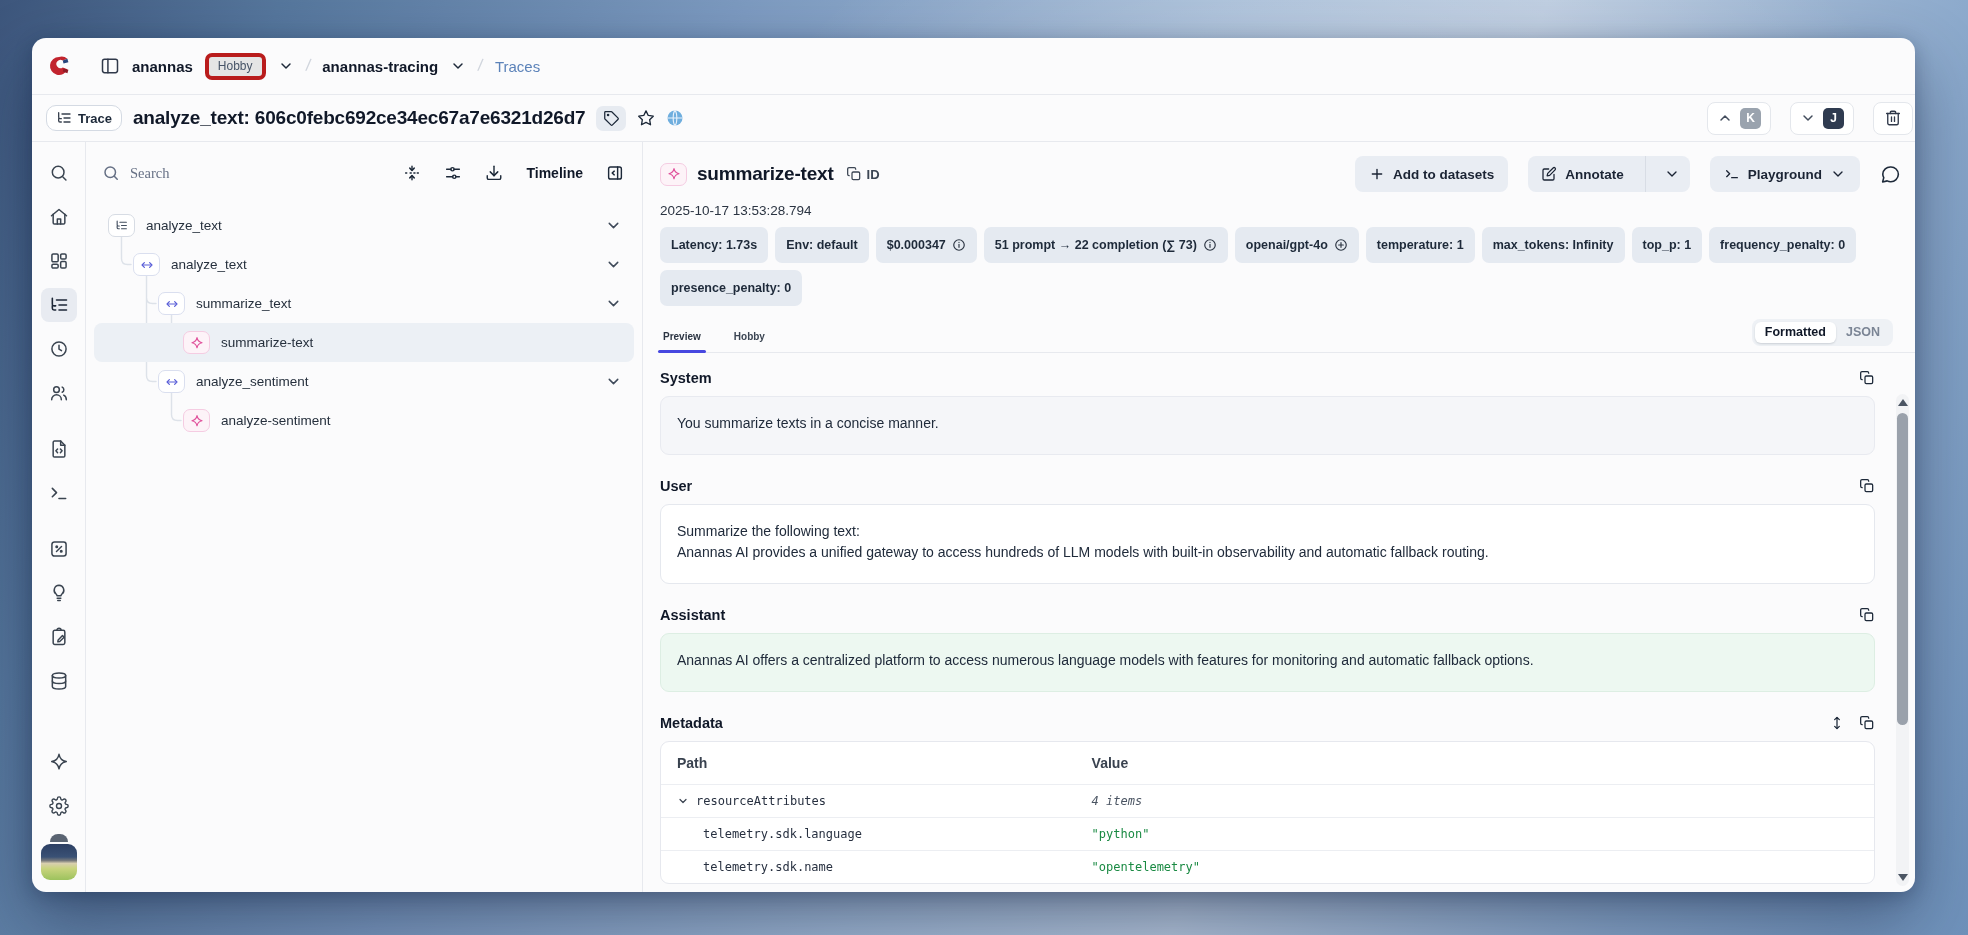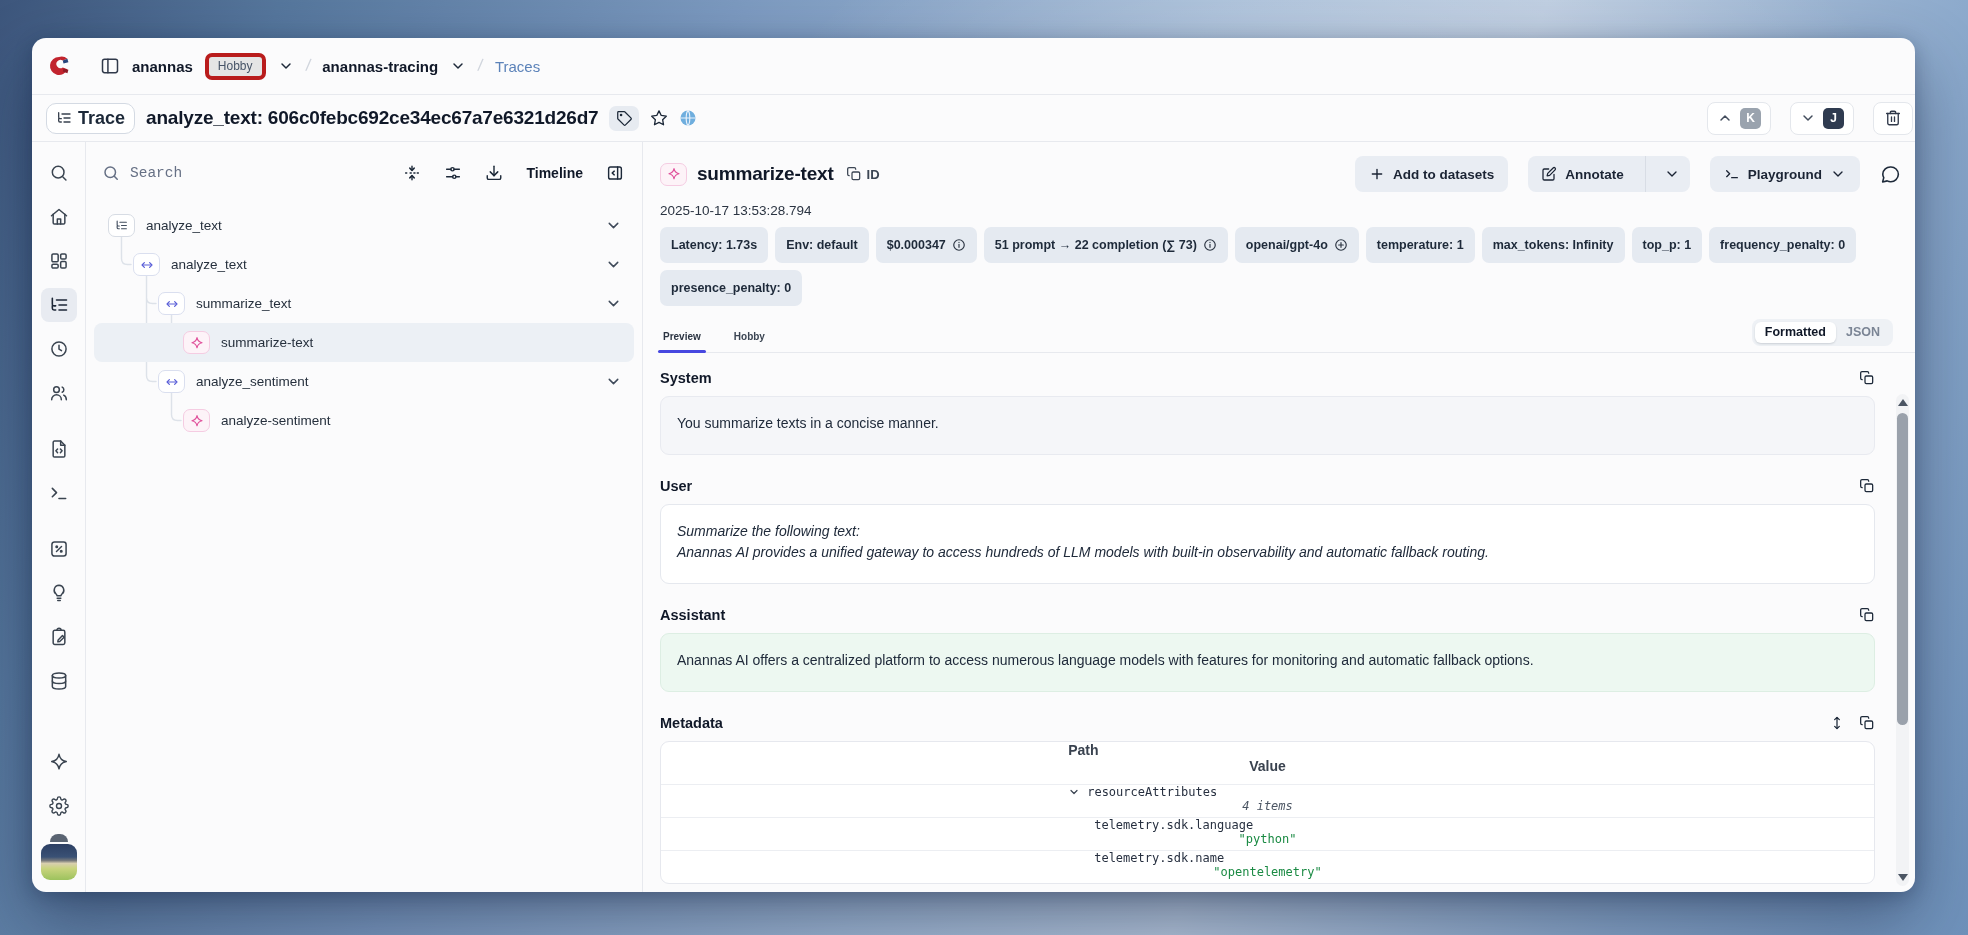--- a/index.html
+++ b/index.html
@@ -25,21 +25,21 @@
   .plan-pill { background:#e5e5e5; border:4px solid #b91c1c; border-radius:7px; padding:2px 9px 3px; font-size:12px; font-weight:400; color:#475467; }
   .crumb-sep { color:#d0d5dd; font-size:17px; transform:rotate(8deg); font-weight:400; }
   .crumb-link { font-size:15px; color:#5b82b9; }
   .ic16 { width:16px; height:16px; }
   .ic18 { width:18px; height:18px; }
   .ic20 { width:20px; height:20px; }
   .chev { color:#344054; }
 
   
   .tracebar { height:47px; flex:0 0 auto; display:flex; align-items:center; gap:11px; padding:0 2px 0 14px; border-bottom:1px solid #e7e9ee; }
-  .trace-pill { display:flex; align-items:center; gap:6px; border:1px solid #d4dae3; background:#fff; border-radius:10px; padding:4px 9px; font-size:18px; font-weight:600; color:#1d2939; }
+  .trace-pill { display:flex; align-items:center; gap:6px; border:1px solid #d4dae3; background:#fff; border-radius:10px; padding:4px 9px; font-size:13px; font-weight:600; color:#1d2939; }
   .trace-title { font-size:19px; font-weight:700; color:#101828; letter-spacing:-.2px; }
   .tag-btn { width:30px; height:25px; background:#e7ebf1; border-radius:7px; display:flex; align-items:center; justify-content:center; color:#1d2939; }
   .icon-plain { display:flex; align-items:center; justify-content:center; color:#1d2939; }
   .tb-spacer { flex:1; }
   .kbd-btn { height:33px; background:#fff; border:1px solid #e4e7ec; border-radius:8px; display:flex; align-items:center; gap:7px; padding:0 9px; margin-left:8px; color:#424c5c; }
   .kbd-key { width:21px; height:21px; border-radius:5px; color:#fff; font-size:12px; font-weight:700; display:flex; align-items:center; justify-content:center; }
   .kbd-key.gray { background:#9aa3ae; }
   .kbd-key.dark { background:#2f3b50; }
   .trash-btn { width:40px; height:33px; background:#fff; border:1px solid #e4e7ec; border-radius:8px; display:flex; align-items:center; justify-content:center; color:#30394a; margin-left:8px; }
 
@@ -53,21 +53,21 @@
   .avatar-arc { width:18px; height:8px; border-radius:9px 9px 0 0; background:#5a6472; margin:6px 0 2px; }
   .avatar { width:36px; height:36px; border-radius:9px;
     background:linear-gradient(180deg,#2c3f63 0%,#3a5175 36%,#77797b 46%,#d8cfae 54%,#c9d47e 68%,#9cc25d 100%); }
 
   .main { flex:1; display:flex; flex-direction:column; min-width:0; }
 
   
   .tree-panel { width:557px; flex:0 0 auto; border-right:1px solid #e7e9ee; display:flex; flex-direction:column; padding:10px 8px 0; }
   .tree-header { height:42px; display:flex; align-items:center; gap:23px; padding:0 10px 0 8px; color:#2c3644; }
   .search-wrap { flex:1; display:flex; align-items:center; gap:10px; color:#667085; }
-  .search-input { border:none; outline:none; background:transparent; font-size:14.5px; color:#0f172a; width:140px; font-family:Liberation Mono, monospace; }
+  .search-input { border:none; outline:none; background:transparent; font-size:14.5px; color:#0f172a; width:140px; font-family:Liberation Serif, serif; }
   .search-input::placeholder { color:#667085; }
   .timeline-label { font-size:14px; font-weight:700; color:#101828; }
   .tree { position:relative; margin-top:12px; }
   .tree-svg { position:absolute; left:0; top:0; pointer-events:none; }
   .tree-row { position:relative; height:39px; display:flex; align-items:center; border-radius:8px; padding-right:12px; }
   .tree-row.selected { background:#ecEFf4; background:#ecf0f5; }
   .node-badge { width:27px; height:23px; border:1px solid #d7dce4; background:#fff; border-radius:7px; display:flex; align-items:center; justify-content:center; flex:0 0 auto; }
   .node-badge.trace { color:#414d5e; }
   .node-badge.span { color:#5a5fd8; border-color:#dadfef; }
   .node-badge.generation { color:#e0529c; background:#fdf3f8; border-color:#f5cce2; }
@@ -100,25 +100,25 @@
   .fmt-toggle { margin-left:auto; margin-right:22px; margin-bottom:6px; background:#eef1f5; border-radius:8px; padding:3px; display:flex; align-items:center; }
   .fmt-opt { font-size:12.5px; padding:3px 10px 4px; color:#7b8595; font-weight:600; }
   .fmt-opt.active { background:#fff; border-radius:6px; color:#101828; font-weight:700; box-shadow:0 1px 2px rgba(16,24,40,.15); }
 
   .scroll-content { flex:1; overflow:hidden; padding:17px 40px 0 0; }
   .sec-head { display:flex; align-items:center; justify-content:space-between; margin-bottom:10px; }
   .sec-title { font-size:14.5px; font-weight:700; color:#101828; }
   .sec-icons { display:flex; gap:14px; color:#3c4654; }
   .box { border-radius:9px; padding:16px 16px 20px; font-size:14px; color:#202b3b; line-height:1.5; margin-bottom:23px; }
   .box.system { background:#f5f6f9; border:1px solid #e8eaf0; }
-  .box.user { background:#fff; border:1px solid #e5e8ee;font-style:italic; }
+  .box.user { background:#fff; border:1px solid #e5e8ee; }
   .box.assistant { background:#edf8f1; border:1px solid #ddeee3; }
 
   .meta-table { border:1px solid #e6e8ee; border-radius:9px; background:#fff; overflow:hidden; }
-  .meta-row { display:flex; align-items:center; height:33px; border-top:1px solid #eceef2; font-family:"DejaVu Sans Mono", monospace; font-size:12px; color:#273040;flex-direction:column; }
+  .meta-row { display:flex; align-items:center; height:33px; border-top:1px solid #eceef2; font-family:"DejaVu Sans Mono", monospace; font-size:12px; color:#273040; }
   .meta-row.head { height:42px; border-top:none; font-family:"Liberation Sans", sans-serif; font-size:14px; color:#39424f; font-weight:600; }
   .col-path { width:35.5%; padding-left:16px; display:flex; align-items:center; gap:7px; }
   .col-value { flex:1; }
   .meta-row .col-path.child { padding-left:42px; }
   .meta-caret { display:flex; color:#39424f; }
   .mv-group { font-style:italic; color:#4b5563; }
   .mv-string { color:#1a8a43; }
 
   
   .scrollbar { position:absolute; right:6px; top:252px; bottom:6px; width:13px; background:#f2f3f5; border-radius:7px; }

